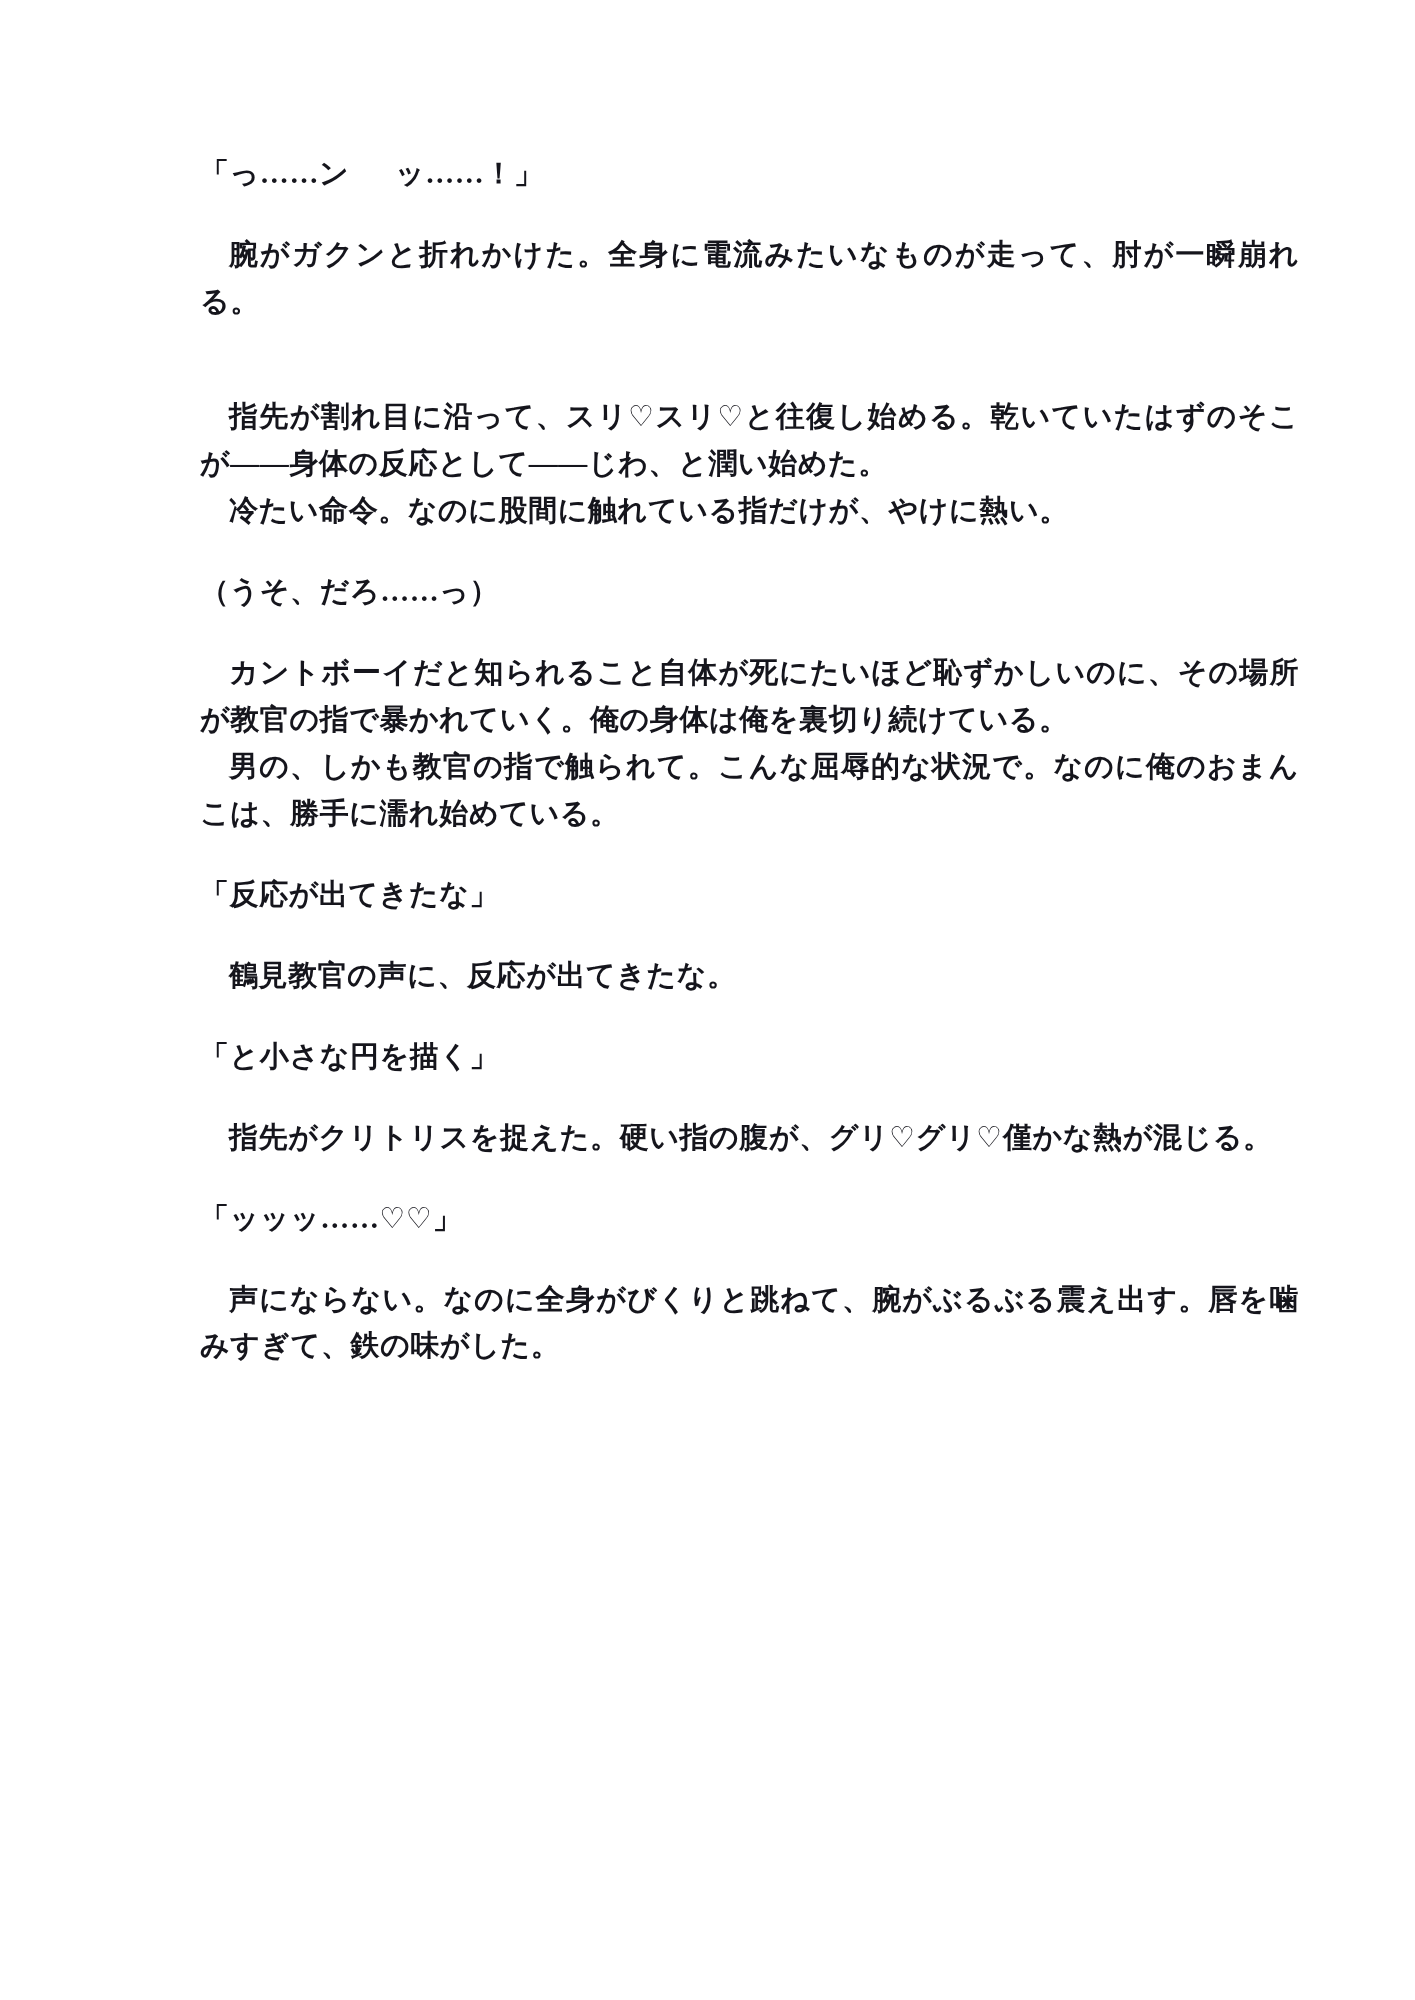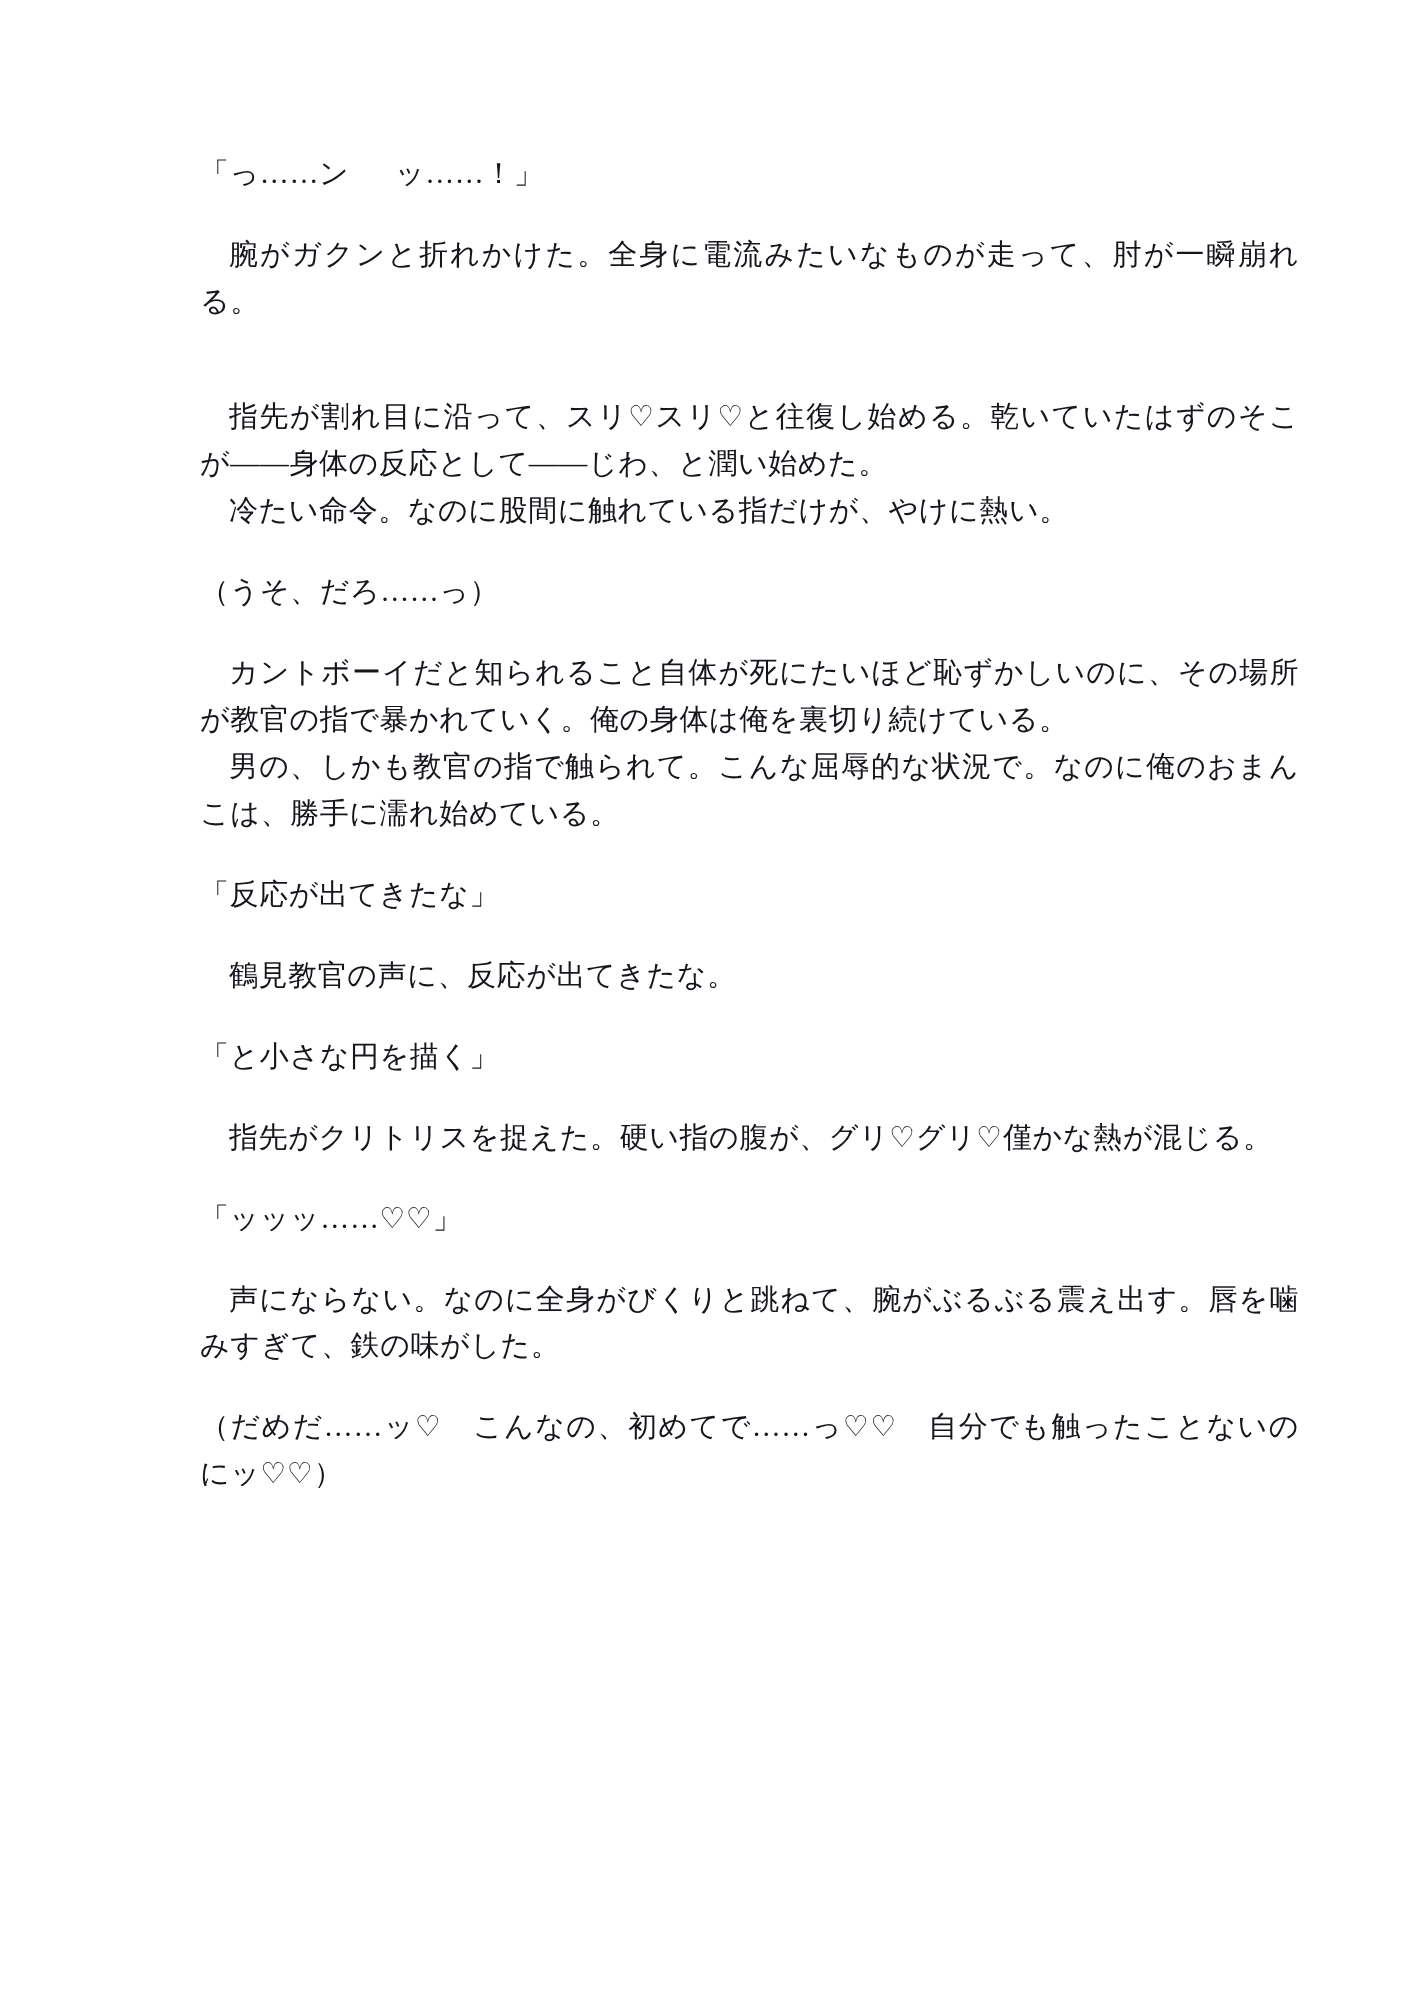--- a/index.html
+++ b/index.html
@@ -13,20 +13,21 @@
     font-family: "Liberation Serif", "DejaVu Serif", serif;
     color: #1a1a22;
     overflow: hidden;
   }
   .page {
     position: relative;
     width: 1415px;
     height: 1808px;
     box-sizing: border-box;
     padding: 150px 116px 120px 200px;
+    font-weight: bold;
   }
   .body-text {
     font-size: 29px;
     line-height: 1.62;
     letter-spacing: 0.02em;
     color: #15151c;
   }
   p.para {
     margin: 0 0 0 0;
     text-align: justify;
@@ -76,16 +77,15 @@
 
     <p class="para indent">指先がクリトリスを捉えた。硬い指の腹が、グリ♡グリ♡僅かな熱が混じる。</p>
     <div class="gap-lg"></div>
 
     <p class="para quote">「ッッッ……♡♡」</p>
     <div class="gap-lg"></div>
 
     <p class="para indent">声にならない。なのに全身がびくりと跳ねて、腕がぶるぶる震え出す。唇を噛みすぎて、鉄の味がした。</p>
     <div class="gap-lg"></div>
 
-    <p class="para quote">（だめだ……ッ♡　こんなの、初めてで……っ♡♡　自分でも触ったことないのにッ♡♡）</p>
 
   </div>
 </div>
 
 </body></html>

